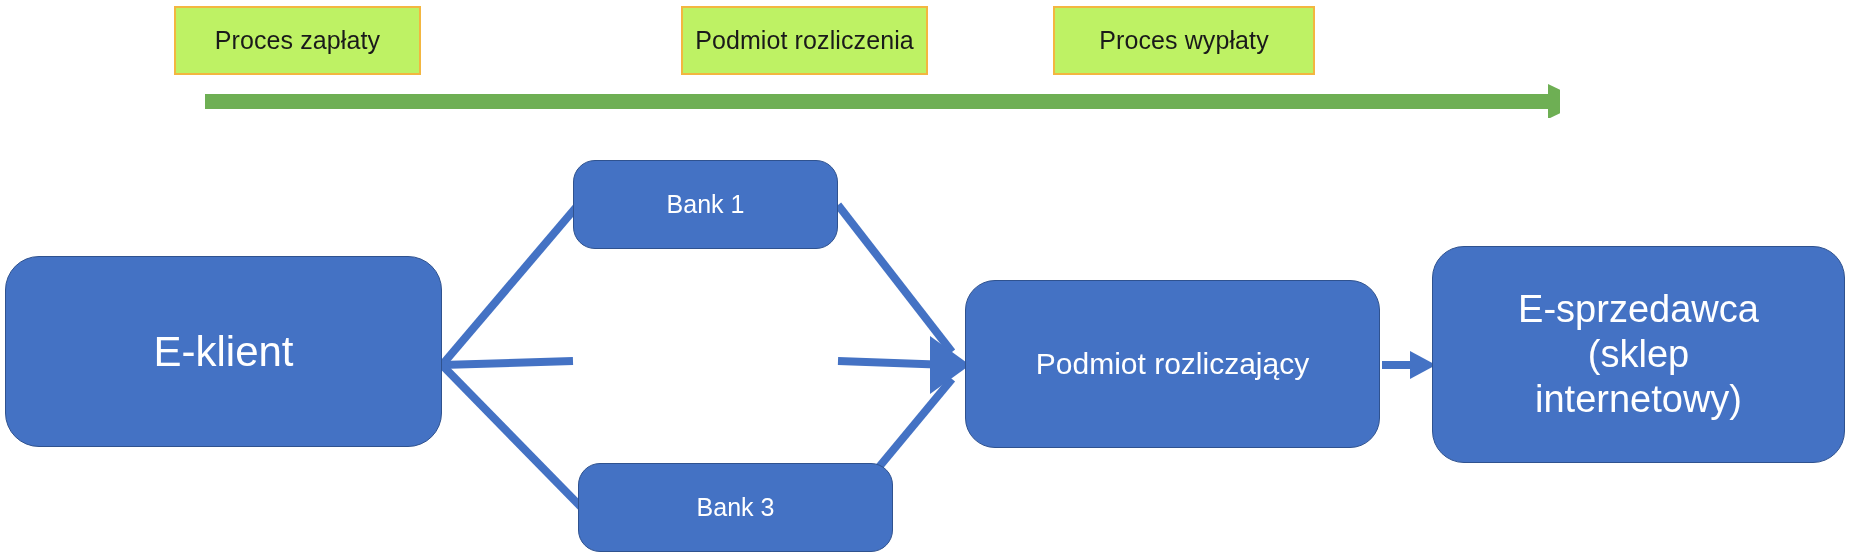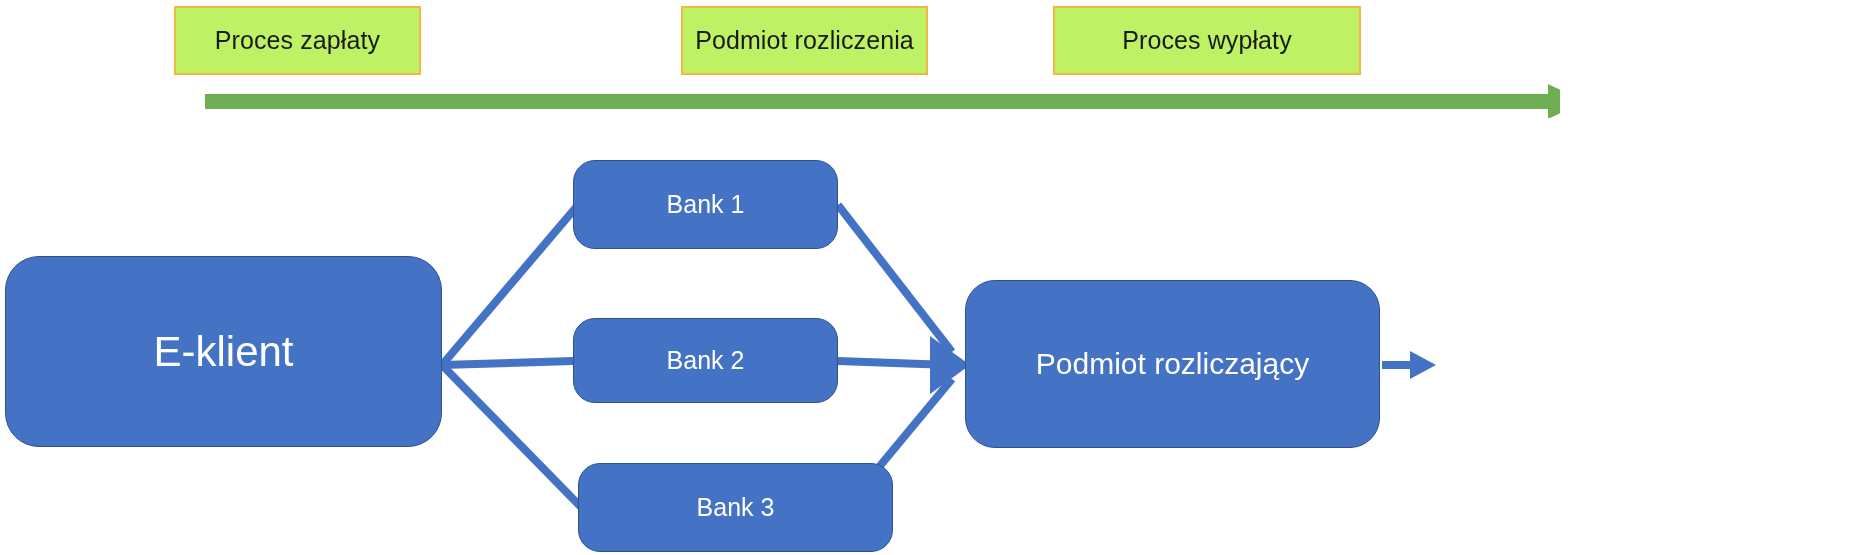--- a/index.html
+++ b/index.html
@@ -27,21 +27,21 @@
     align-items: center;
     justify-content: center;
     color: #1a1a1a;
     font-size: 25px;
     line-height: 1.1;
     letter-spacing: 0.1px;
     white-space: nowrap;
   }
   #phase-0 { left: 174px;  top: 6px;  width: 247px; height: 69px; }
   #phase-1 { left: 681px;  top: 6px;  width: 247px; height: 69px; }
-  #phase-2 { left: 1053px; top: 6px;  width: 308px; height: 69px; }
+  #phase-2 { left: 1053px; top: 6px;  width: 262px; height: 69px; }
 
   
   #timeline-arrow {
     position: absolute;
     left: 160px;
     top: 70px;
     width: 1400px;
     height: 48px;
   }
 
@@ -125,28 +125,32 @@
   </svg>
 
   <div class="node" id="node-eklient">
     <span>E-klient</span>
   </div>
 
   <div class="node" id="node-bank-1">
     <span>Bank 1</span>
   </div>
 
-  <div class="node" id="node-bank-2">
-    <span>Bank 2</span>
-  </div>
 
   <div class="node" id="node-bank-3">
     <span>Bank 3</span>
   </div>
 
   <div class="node" id="node-psp">
     <span>
       <span>Podmiot rozliczający</span><br>
     </span>
   </div>
 
+  <div class="node" id="node-merchant">
+    <span>
+      <span>E-sprzedawca</span><br>
+      <span>(sklep</span><br>
+      <span>internetowy)</span>
+    </span>
+  </div>
 
 </div>
 
 </body></html>

